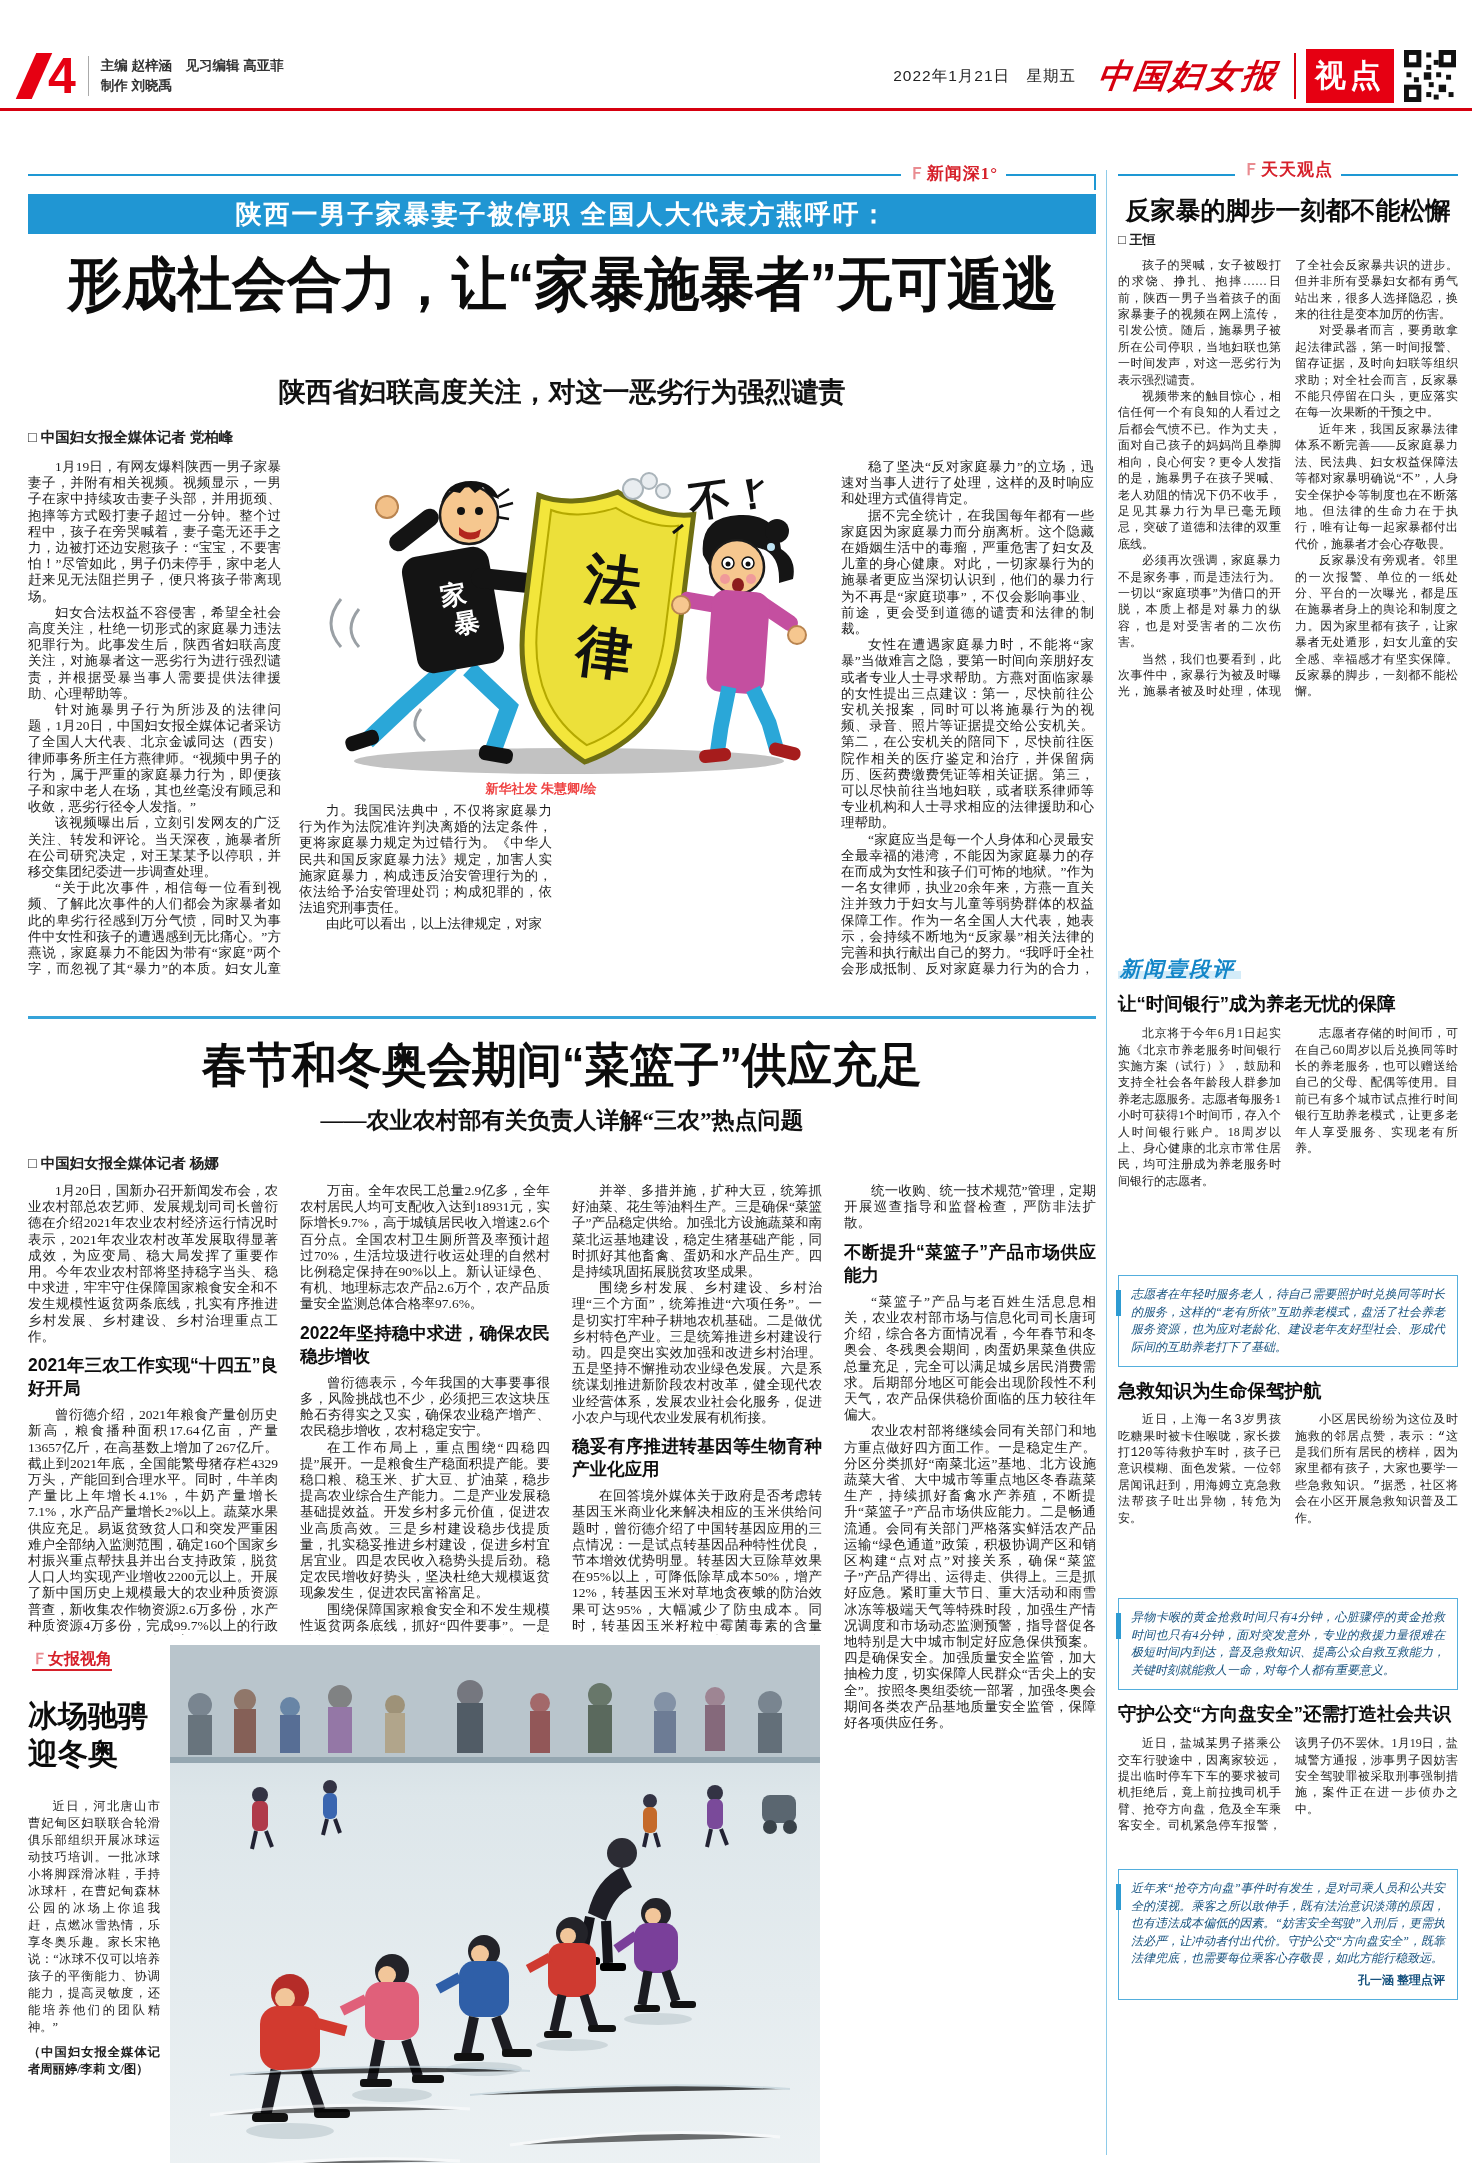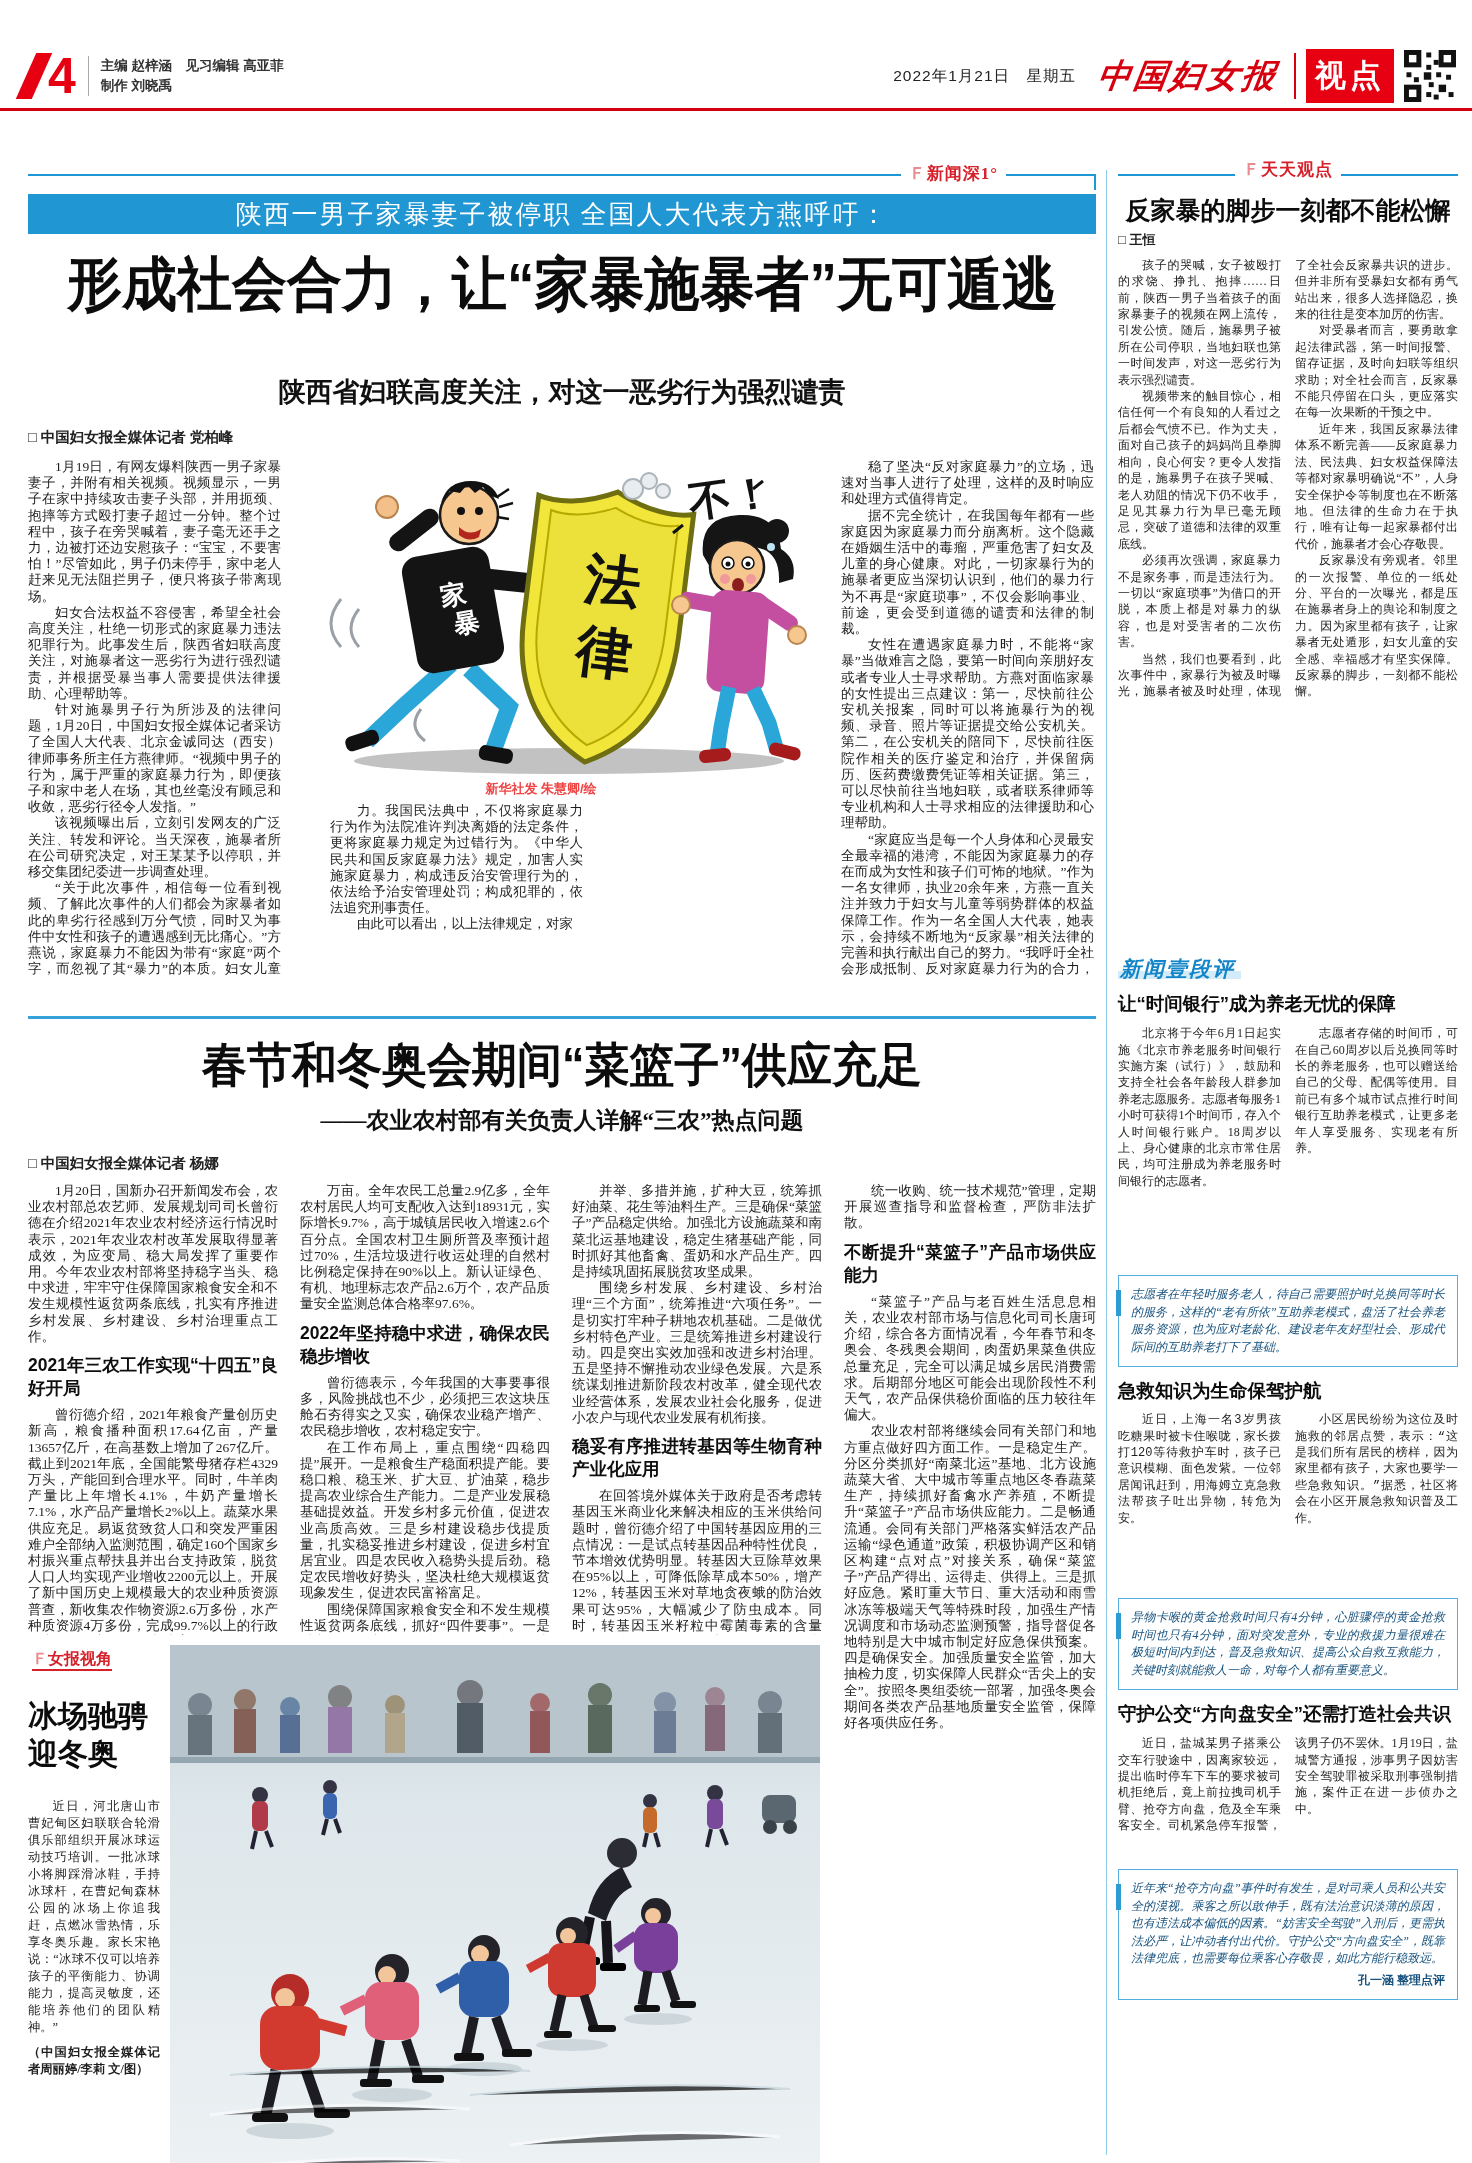--- a/index.html
+++ b/index.html
@@ -20,31 +20,31 @@
   .deco-line{position:relative;height:16px;}
   .deco-line .line{position:absolute;left:0;right:0;top:8px;height:2px;background:#1e98d4;}
   .deco-badge{position:absolute;top:-4px;background:#fff;padding:0 8px;font-family:"Liberation Serif",serif;font-weight:900;font-size:17px;color:#d6202a;letter-spacing:1px;white-space:nowrap;}
   .deco-badge .f{color:#e98b90;font-weight:700;}
   .corner{position:absolute;right:0;top:8px;width:2px;height:16px;background:#1e98d4;}
   .colu{text-align:justify;}
   .colu p{margin:0;text-indent:2em;}
   h4.col-subhead{margin:9px 0 7px 0;font-family:"Liberation Sans",sans-serif;font-weight:900;font-size:17.5px;line-height:1.32;text-indent:0;color:#0e0e0e;}
   
   .a1{position:absolute;left:28px;top:166px;width:1068px;}
-  .kicker{margin-top:12px;height:40px;background:#2096d3;color:#fff;font-family:"Liberation Sans",sans-serif;font-weight:400;font-size:26px;display:flex;align-items:center;justify-content:center;letter-spacing:2px;}
+  .kicker{margin-top:12px;height:40px;background:#2096d3;color:#fff;font-family:"Liberation Sans",sans-serif;font-weight:700;font-size:26px;display:flex;align-items:center;justify-content:center;letter-spacing:2px;}
   .a1-headline{margin-top:14px;text-align:center;font-family:"Liberation Sans",sans-serif;font-weight:900;font-size:55px;letter-spacing:0px;color:#0c0c0c;transform:scaleY(1.06);white-space:nowrap;}
   .a1-subhead{margin-top:52px;text-align:center;font-family:"Liberation Serif",serif;font-weight:900;font-size:27px;color:#111;}
   .byline{margin-top:18px;font-family:"Liberation Sans",sans-serif;font-weight:700;font-size:14.5px;color:#222;}
   .a1-body{margin-top:12px;display:flex;gap:18px;height:518px;font-size:13.5px;line-height:16.2px;}
   .a1col{width:253px;height:518px;overflow:hidden;}
   .a1mid{width:524px;display:flex;flex-direction:column;}
   .illo{height:322px;}
   .illo svg{width:100%;height:100%;}
   .illo-cap{height:22px;text-align:center;font-family:"Liberation Sans",sans-serif;font-weight:700;font-size:13px;color:#ef4444;padding-right:40px;}
-  .a1below{display:flex;gap:18px;flex:1;overflow:hidden;margin-left:31px;}
+  .a1below{display:flex;gap:18px;flex:1;overflow:hidden;}
   .a1below .colu{width:253px;overflow:hidden;}
   
   .a2{position:absolute;left:28px;top:1016px;width:1068px;}
   .a2-rule{height:3px;background:#35a3d9;}
   .a2-headline{margin-top:16px;text-align:center;font-family:"Liberation Sans",sans-serif;font-weight:900;font-size:45px;color:#0c0c0c;transform:scaleY(1.05);}
   .a2-subtitle{margin-top:10px;text-align:center;font-family:"Liberation Serif",serif;font-weight:900;font-size:23px;color:#111;}
   .a2-body{margin-top:10px;position:relative;height:1004px;font-size:13.5px;line-height:16.2px;}
   .a2col{position:absolute;top:0;width:250px;height:452px;overflow:hidden;}
   .a2col4{position:absolute;top:0;left:816px;width:252px;height:1004px;overflow:hidden;}
   

